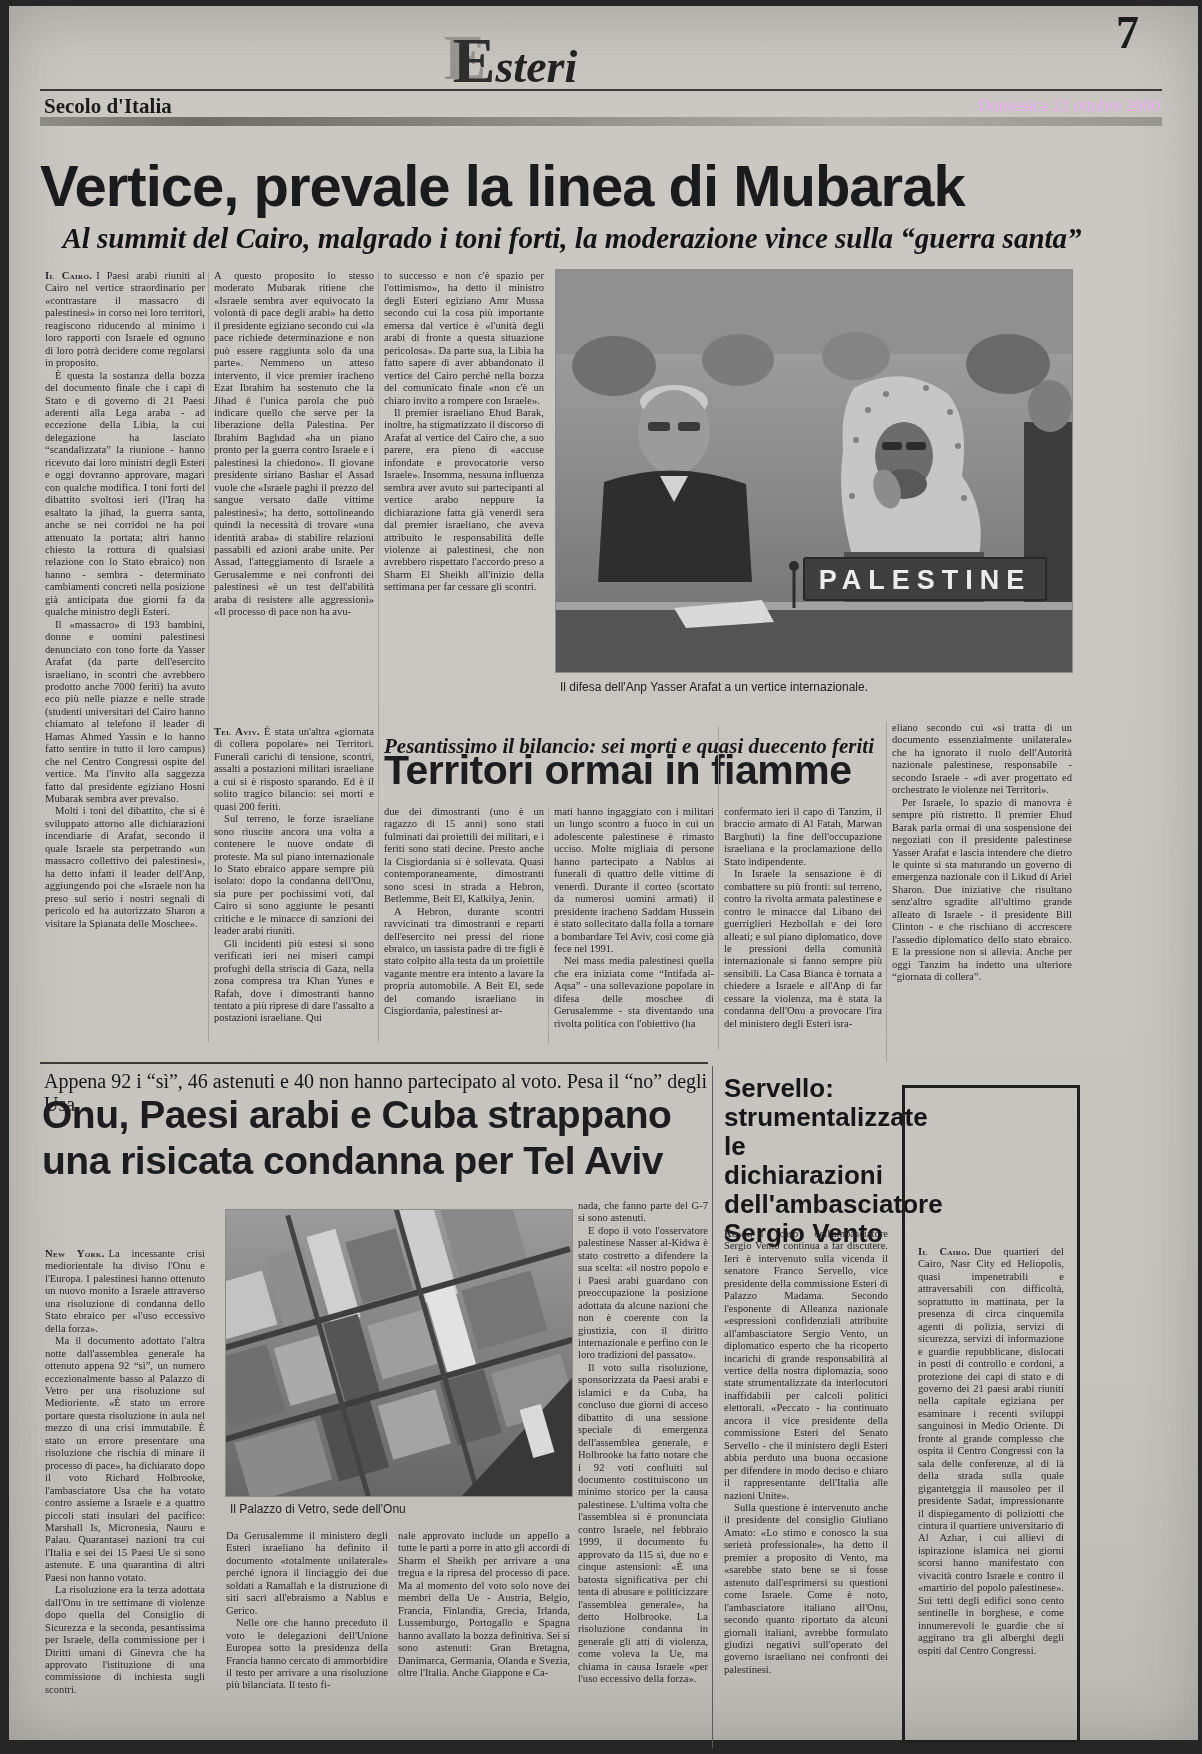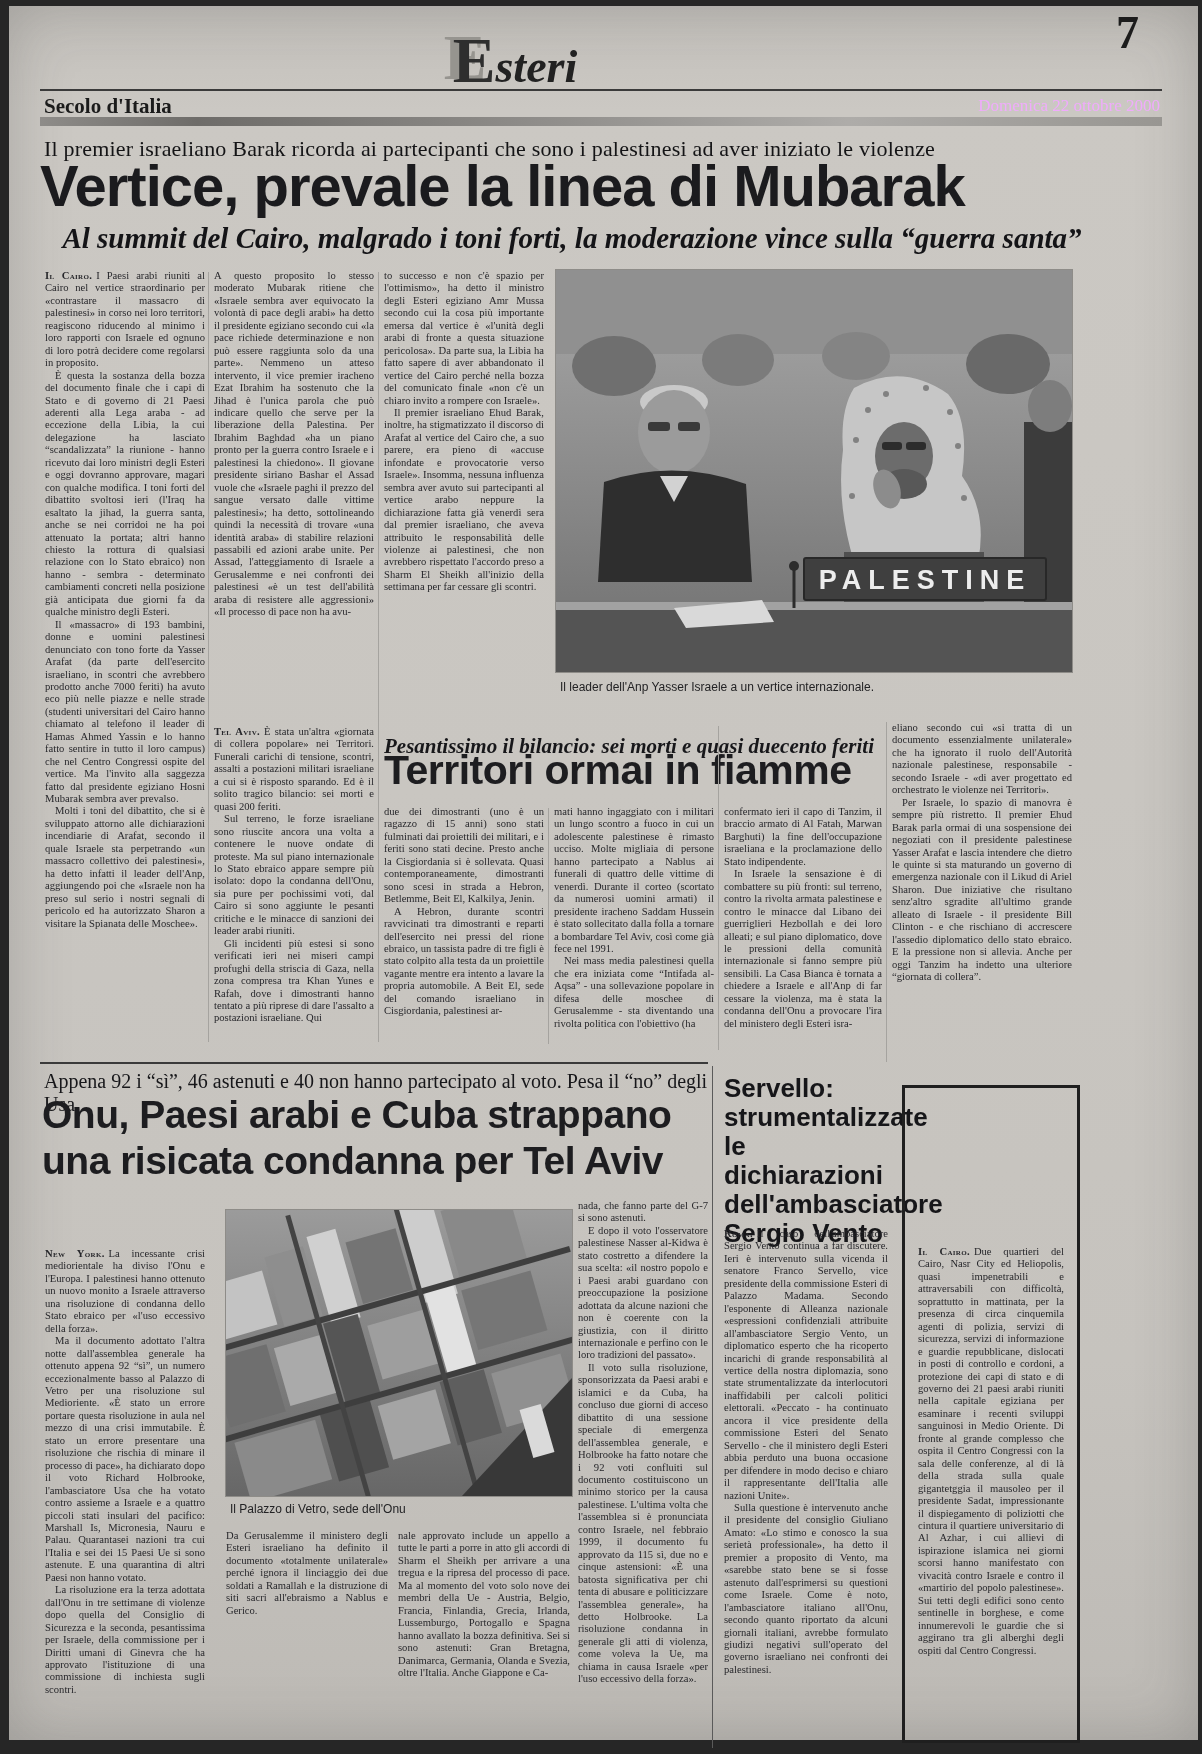--- a/index.html
+++ b/index.html
@@ -44,21 +44,20 @@
 
   <div class="abs pageno" style="left:1116px;top:6px;">7</div>
   <div class="abs sectionwrap">
     <span class="secE">E</span><span class="secRest">steri</span>
   </div>
   <div class="abs rule-dark" style="left:40px;top:89px;width:1122px;height:2px;"></div>
   <div class="abs masthead" style="left:44px;top:94px;">Secolo d'Italia</div>
   <div class="abs topdate" style="left:860px;top:96px;width:300px;text-align:right;">Domenica 22 ottobre 2000</div>
   <div class="abs band" style="left:40px;top:117px;width:1122px;height:9px;"></div>
 
-  <div class="abs kicker" style="left:44px;top:136px;width:1060px;">Il premier israeliano Barak ricorda ai partecipanti che sono i palestinesi ad aver iniziato le violenze</div>
   <div class="abs h1" style="left:40px;top:156px;width:1080px;">Vertice, prevale la linea di Mubarak</div>
   <div class="abs h1-sub" style="left:42px;top:222px;width:1060px;">Al summit del Cairo, malgrado i toni forti, la moderazione vince sulla “guerra santa”</div>
 
   <div class="abs bodytext" style="left:45px;top:270px;width:160px;height:775px;">
     <p class="lead-p"><span class="dl">Il Cairo.</span><span>I Paesi arabi riuniti al Cairo nel vertice straordinario per «contrastare il massacro di palestinesi» in corso nei loro territori, reagiscono riducendo al minimo i loro rapporti con Israele ed ognuno di loro potrà decidere come regolarsi in proposito.</span></p>
     <div>
         <p>È questa la sostanza della bozza del documento finale che i capi di Stato e di governo di 21 Paesi aderenti alla Lega araba - ad eccezione della Libia, la cui delegazione ha lasciato “scandalizzata” la riunione - hanno ricevuto dai loro ministri degli Esteri e oggi dovranno approvare, magari con qualche modifica. I toni forti del dibattito svoltosi ieri (l'Iraq ha esaltato la jihad, la guerra santa, anche se nei corridoi ne ha poi attenuato la portata; altri hanno chiesto la rottura di qualsiasi relazione con lo Stato ebraico) non hanno - sembra - determinato cambiamenti concreti nella posizione già anticipata due giorni fa da qualche ministro degli Esteri.</p>
         <p>Il «massacro» di 193 bambini, donne e uomini palestinesi denunciato con tono forte da Yasser Arafat (da parte dell'esercito israeliano, in scontri che avrebbero prodotto anche 7000 feriti) ha avuto eco più nelle piazze e nelle strade (studenti universitari del Cairo hanno chiamato al telefono il leader di Hamas Ahmed Yassin e lo hanno fatto sentire in tutto il loro campus) che nel Centro Congressi ospite del vertice. Ma l'invito alla saggezza fatto dal presidente egiziano Hosni Mubarak sembra aver prevalso.</p>
         <p>Molti i toni del dibattito, che si è sviluppato attorno alle dichiarazioni incendiarie di Arafat, secondo il quale Israele sta perpetrando «un massacro collettivo dei palestinesi», ha detto infatti il leader dell'Anp, aggiungendo poi che «Israele non ha preso sul serio i nostri segnali di pericolo ed ha autorizzato Sharon a visitare la Spianata delle Moschee».</p>
       </div>
@@ -118,21 +117,21 @@
       <rect x="0" y="332" width="516" height="8" fill="#a2a2a2"></rect>
       <rect x="0" y="340" width="516" height="62" fill="#545454"></rect>
       <polygon points="118,338 206,330 218,352 130,358" fill="#d9d9d9"></polygon>
       <line x1="238" y1="300" x2="238" y2="338" stroke="#2c2c2c" stroke-width="3"></line>
       <circle cx="238" cy="296" r="5" fill="#2c2c2c"></circle>
 
       <rect x="248" y="288" width="242" height="42" rx="2" fill="#3f3f3f" stroke="#282828" stroke-width="2"></rect>
       <text x="369" y="319" text-anchor="middle" font-family="Liberation Sans, sans-serif" font-size="27" font-weight="bold" letter-spacing="7" fill="#ededed">PALESTINE</text>
     </svg>
   </div>
-  <div class="abs caption" style="left:560px;top:680px;width:505px;">Il leader dell'Anp Yasser Israele a un vertice internazionale.</div>
+  <div class="abs caption" style="left:560px;top:680px;width:505px;">Il difesa dell'Anp Yasser Arafat a un vertice internazionale.</div>
 
   <div class="abs kicker-it" style="left:384px;top:722px;width:500px;margin-top:12px;">Pesantissimo il bilancio: sei morti e quasi duecento feriti</div>
   <div class="abs h2" style="left:384px;top:748px;width:510px;">Territori ormai in fiamme</div>
 
   <div class="abs bodytext" style="left:214px;top:726px;width:160px;height:318px;">
     <p class="lead-p"><span class="dl">Tel Aviv.</span><span>È stata un'altra «giornata di collera popolare» nei Territori. Funerali carichi di tensione, scontri, assalti a postazioni militari israeliane a cui si è risposto sparando. Ed è il solito tragico bilancio: sei morti e quasi 200 feriti.</span></p>
     <div>
         <p>Sul terreno, le forze israeliane sono riuscite ancora una volta a contenere le nuove ondate di proteste. Ma sul piano internazionale lo Stato ebraico appare sempre più isolato: dopo la condanna dell'Onu, sia pure per pochissimi voti, dal Cairo si sono aggiunte le pesanti critiche e le minacce di sanzioni dei leader arabi riuniti.</p>
         <p>Gli incidenti più estesi si sono verificati ieri nei miseri campi profughi della striscia di Gaza, nella zona compresa tra Khan Yunes e Rafah, dove i dimostranti hanno tentato a più riprese di dare l'assalto a postazioni israeliane. Qui</p>
       </div>
@@ -202,20 +201,21 @@
         <line x1="210" y1="-20" x2="210" y2="306" stroke="#434343" stroke-width="5"></line>
       </g>
       <polygon points="236,286 346,168 346,286" fill="#383838"></polygon>
       <rect x="300" y="196" width="22" height="50" fill="#dadada" transform="rotate(-16 311 221)"></rect>
     </svg>
   </div>
   <div class="abs caption" style="left:230px;top:1502px;width:340px;">Il Palazzo di Vetro, sede dell'Onu</div>
 
   <div class="abs bodytext cont" style="left:226px;top:1530px;width:162px;height:218px;">
       <p>Da Gerusalemme il ministero degli Esteri israeliano ha definito il documento «totalmente unilaterale» perché ignora il linciaggio dei due soldati a Ramallah e la distruzione di siti sacri all'ebraismo a Nablus e Gerico.</p>
+      <p>Nelle ore che hanno preceduto il voto le delegazioni dell'Unione Europea sotto la presidenza della Francia hanno cercato di ammorbidire il testo per arrivare a una risoluzione più bilanciata. Il testo fi-</p>
     </div>
   <div class="abs bodytext cont" style="left:398px;top:1530px;width:172px;height:218px;">
       <p>nale approvato include un appello a tutte le parti a porre in atto gli accordi di Sharm el Sheikh per arrivare a una tregua e la ripresa del processo di pace. Ma al momento del voto solo nove dei membri della Ue - Austria, Belgio, Francia, Finlandia, Grecia, Irlanda, Lussemburgo, Portogallo e Spagna hanno avallato la bozza definitiva. Sei si sono astenuti: Gran Bretagna, Danimarca, Germania, Olanda e Svezia, oltre l'Italia. Anche Giappone e Ca-</p>
     </div>
   <div class="abs bodytext cont" style="left:578px;top:1200px;width:130px;height:548px;">
       <p>nada, che fanno parte del G-7 si sono astenuti.</p>
       <p>E dopo il voto l'osservatore palestinese Nasser al-Kidwa è stato costretto a difendere la sua scelta: «il nostro popolo e i Paesi arabi guardano con preoccupazione la posizione adottata da alcune nazioni che non è coerente con la giustizia, con il diritto internazionale e perfino con le loro tradizioni del passato».</p>
       <p>Il voto sulla risoluzione, sponsorizzata da Paesi arabi e islamici e da Cuba, ha concluso due giorni di acceso dibattito di una sessione speciale di emergenza dell'assemblea generale, e Holbrooke ha fatto notare che i 92 voti confluiti sul documento costituiscono un minimo storico per la causa palestinese. L'ultima volta che l'assemblea si è pronunciata contro Israele, nel febbraio 1999, il documento fu approvato da 115 sì, due no e cinque astensioni: «È una batosta significativa per chi tenta di abusare e politicizzare l'assemblea generale», ha detto Holbrooke. La risoluzione condanna in generale gli atti di violenza, come voleva la Ue, ma chiama in causa Israele «per l'uso eccessivo della forza».</p>
     </div>
 

